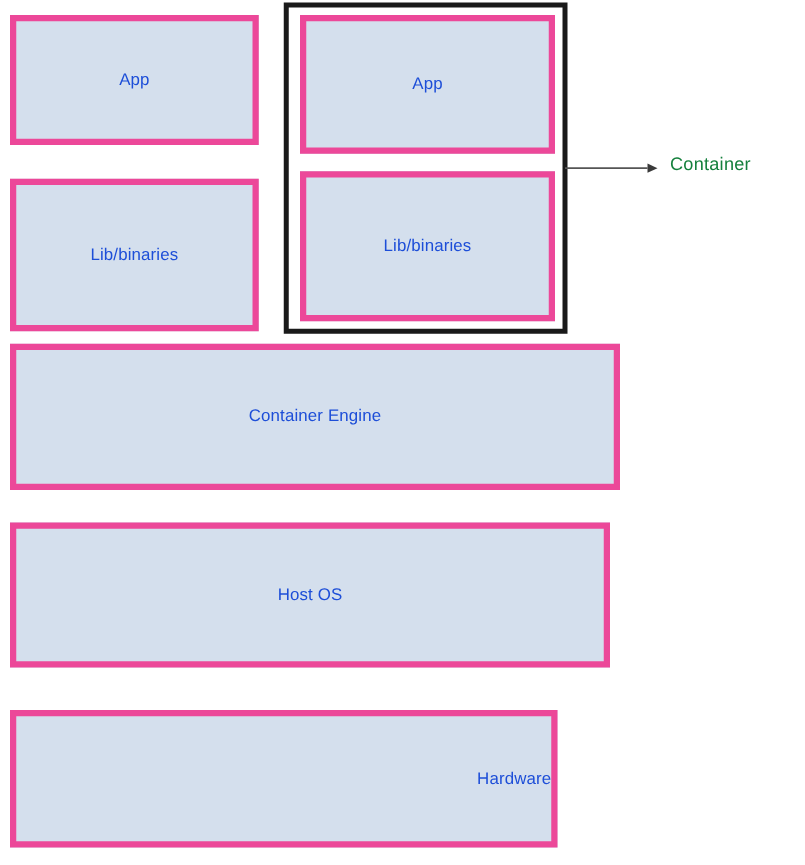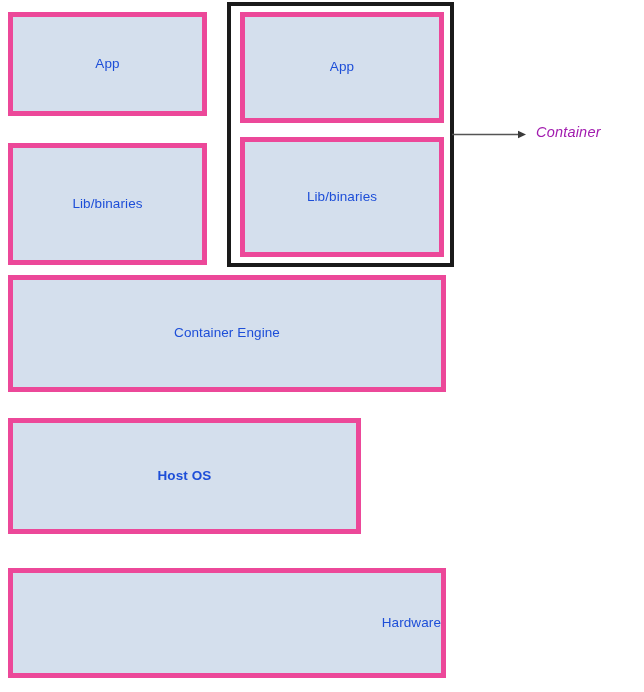--- a/index.html
+++ b/index.html
@@ -58,45 +58,44 @@
     width: 227px;
     height: 265px;
     border: 4px solid #1a1a1a;
     background: #ffffff;
   }
   
   #node-app-right       { left: 240px; top: 12px;  width: 204px; height: 111px; }
   #node-lib-right       { left: 240px; top: 137px; width: 204px; height: 120px; }
 
   
-  #node-container-engine{ left: 8px;  top: 275px; width: 438px; height: 117px; }
-  #node-host-os         { left: 8px;  top: 418px; width: 353px; height: 116px; font-weight: bold; }
+  #node-container-engine{ left: 8px;  top: 275px; width: 488px; height: 117px; }
+  #node-host-os         { left: 8px;  top: 418px; width: 480px; height: 116px; }
   #node-hardware        { left: 8px;  top: 568px; width: 438px; height: 110px; justify-content: flex-end; }
 
   
   #annotation-arrow {
     position: absolute;
     left: 452px;
     top: 120px;
     width: 80px;
     height: 30px;
     overflow: visible;
   }
   #annotation-arrow svg {
     display: block;
   }
   #label-container-annotation {
     position: absolute;
     left: 536px;
     top: 124px;
     font-size: 14.5px;
-    color: #a21caf;
+    color: #15803d;
     white-space: nowrap;
     letter-spacing: 0.2px;
-    font-style: italic;
   }
 </style>
 </head>
 <body>
 
 <div id="diagram-canvas">
 
   <div class="node" id="node-app-left">
     <span class="node-label">App</span>
   </div>

